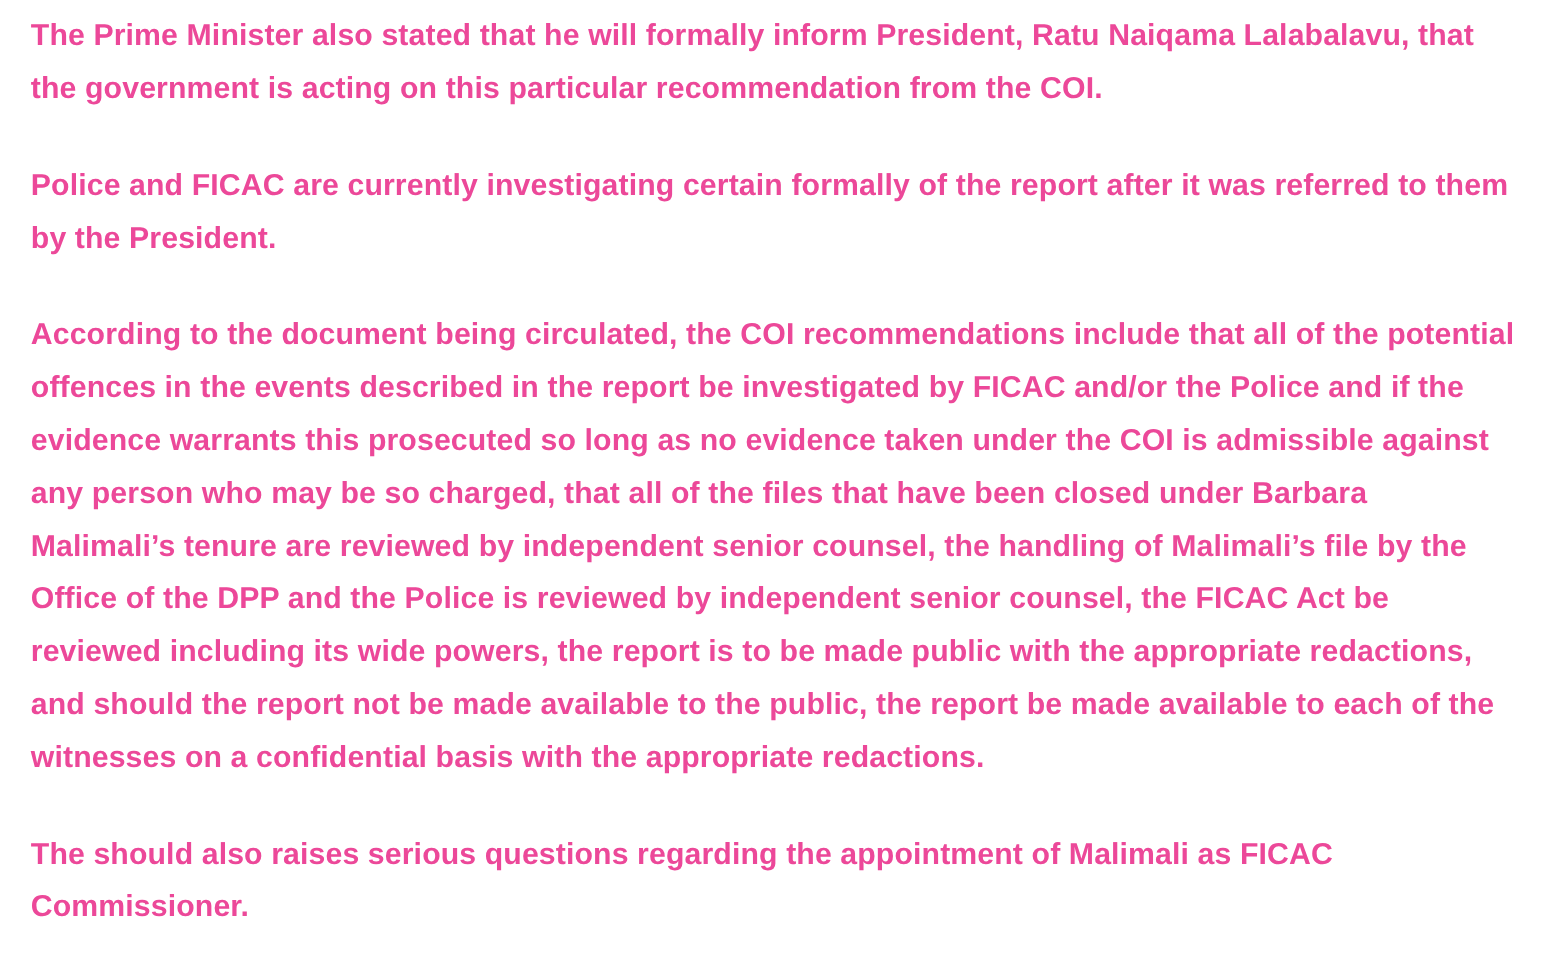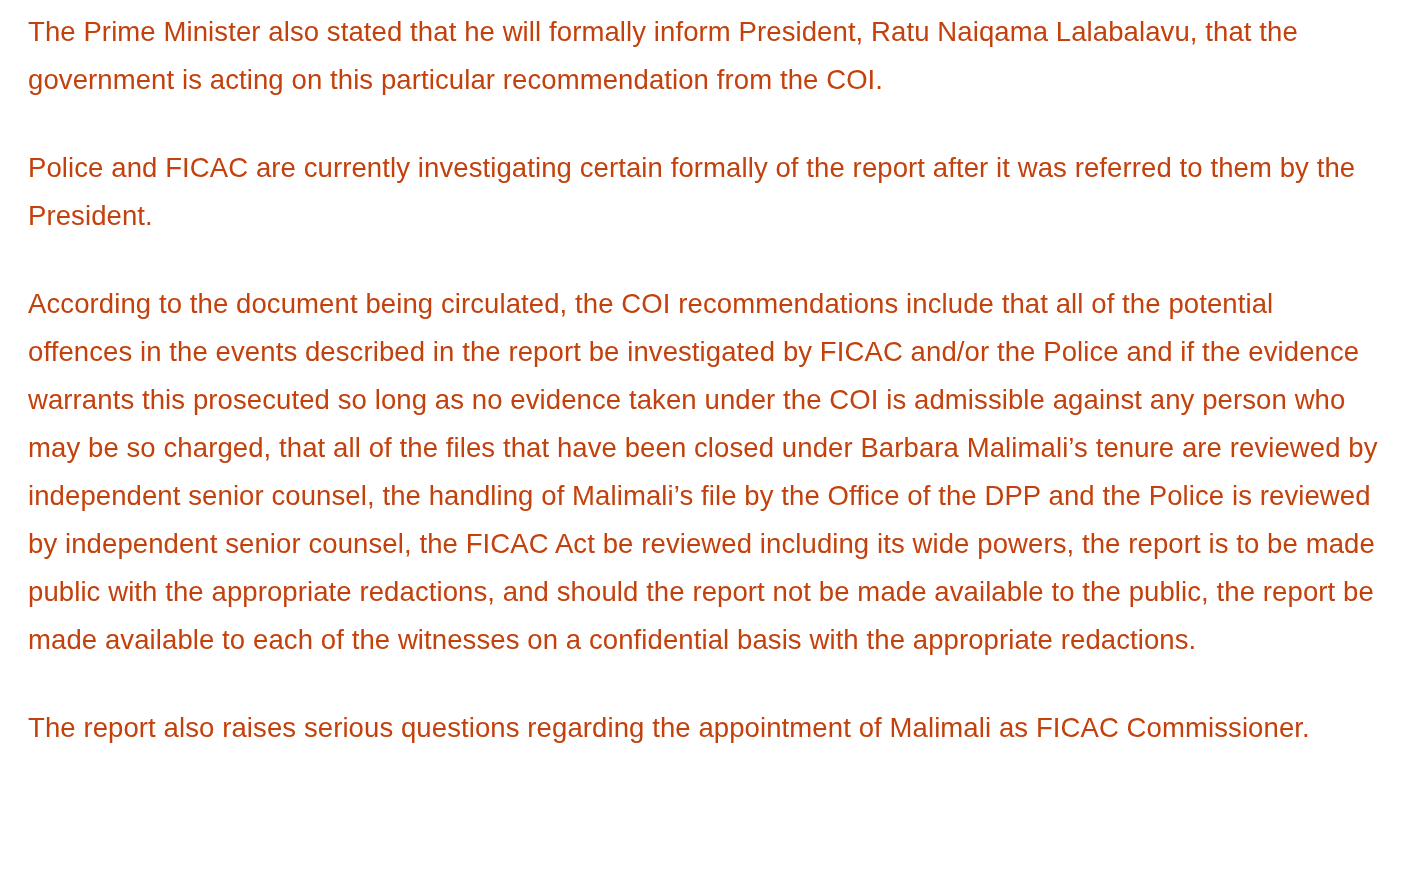--- a/index.html
+++ b/index.html
@@ -16,32 +16,32 @@
   }
   .article {
     padding: 0 28px 0 28px;
     box-sizing: border-box;
     width: 1408px;
   }
   .article p {
     margin: 0 0 40px 0;
     font-size: 27.5px;
     line-height: 48px;
-    color: #c2410c;
+    color: #ec4899;
     letter-spacing: 0.1px;
-    font-weight: 400;
+    font-weight: 700;
   }
   .article p:first-child {
     padding-top: 8px;
   }
   .article p:last-child {
     margin-bottom: 0;
   }
 </style>
 </head>
 <body>
 
 <div class="article">
   <p>The Prime Minister also stated that he will formally inform President, Ratu Naiqama Lalabalavu, that the government is acting on this particular recommendation from the COI.</p>
   <p>Police and FICAC are currently investigating certain formally of the report after it was referred to them by the President.</p>
   <p>According to the document being circulated, the COI recommendations include that all of the potential offences in the events described in the report be investigated by FICAC and/or the Police and if the evidence warrants this prosecuted so long as no evidence taken under the COI is admissible against any person who may be so charged, that all of the files that have been closed under Barbara Malimali’s tenure are reviewed by independent senior counsel, the handling of Malimali’s file by the Office of the DPP and the Police is reviewed by independent senior counsel, the FICAC Act be reviewed including its wide powers, the report is to be made public with the appropriate redactions, and should the report not be made available to the public, the report be made available to each of the witnesses on a confidential basis with the appropriate redactions.</p>
-  <p>The report also raises serious questions regarding the appointment of Malimali as FICAC Commissioner.</p>
+  <p>The should also raises serious questions regarding the appointment of Malimali as FICAC Commissioner.</p>
 </div>
 
 </body></html>

